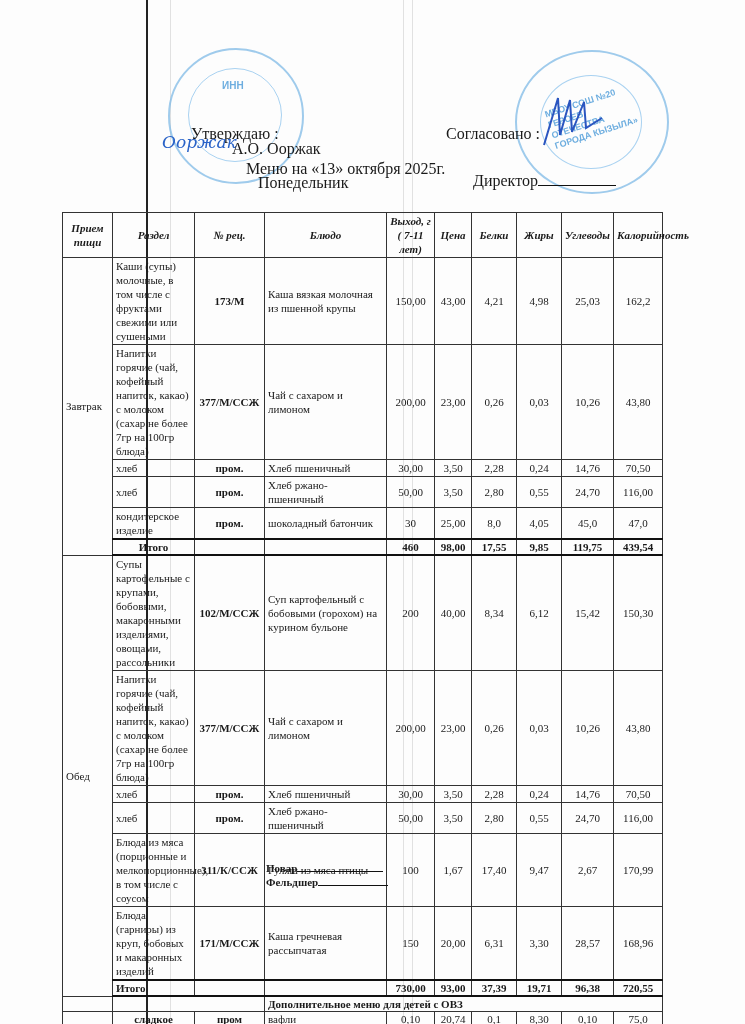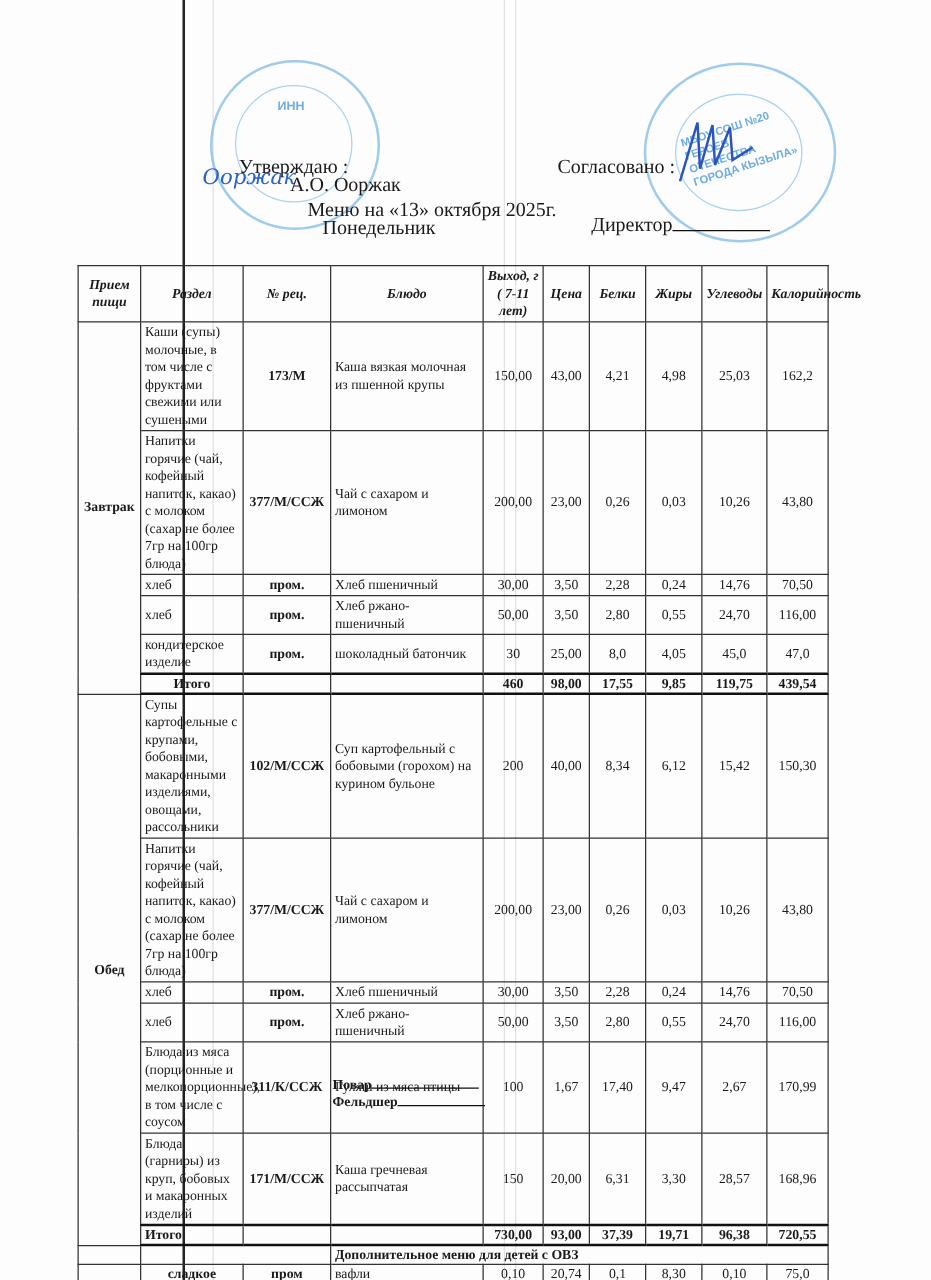--- a/index.html
+++ b/index.html
@@ -22,21 +22,21 @@
     position:absolute; left:62px; top:190px; width:600px; border-collapse:collapse;
     font-size:11px; table-layout:fixed;margin-top:22px;
   }
   table.menu td, table.menu th { border:1px solid #333; padding:1px 3px; vertical-align:middle; }
   table.menu th { font-style:italic; font-weight:bold; font-size:11px; text-align:center; line-height:14px; height:40px; border-width:1.5px; }
   .c { text-align:center; }
   .b { font-weight:bold; }
   .sect { line-height:14px; }
   .dish { line-height:14px; }
   tr.total td { font-weight:bold; border-top:2px solid #111; border-bottom:2px solid #111; }
-  .meal { font-weight:bold; text-align:center; }
+  .meal { font-weight:normal; }
   .footer { position:absolute; left:266px; font-weight:bold; font-size:11px; }
 </style>
 </head>
 <body>
 
 <div class="scanline" style="left:170px"></div>
 <div class="scanline" style="left:403px"></div>
 <div class="scanline" style="left:412px"></div>
 <div class="fold"></div>
 

